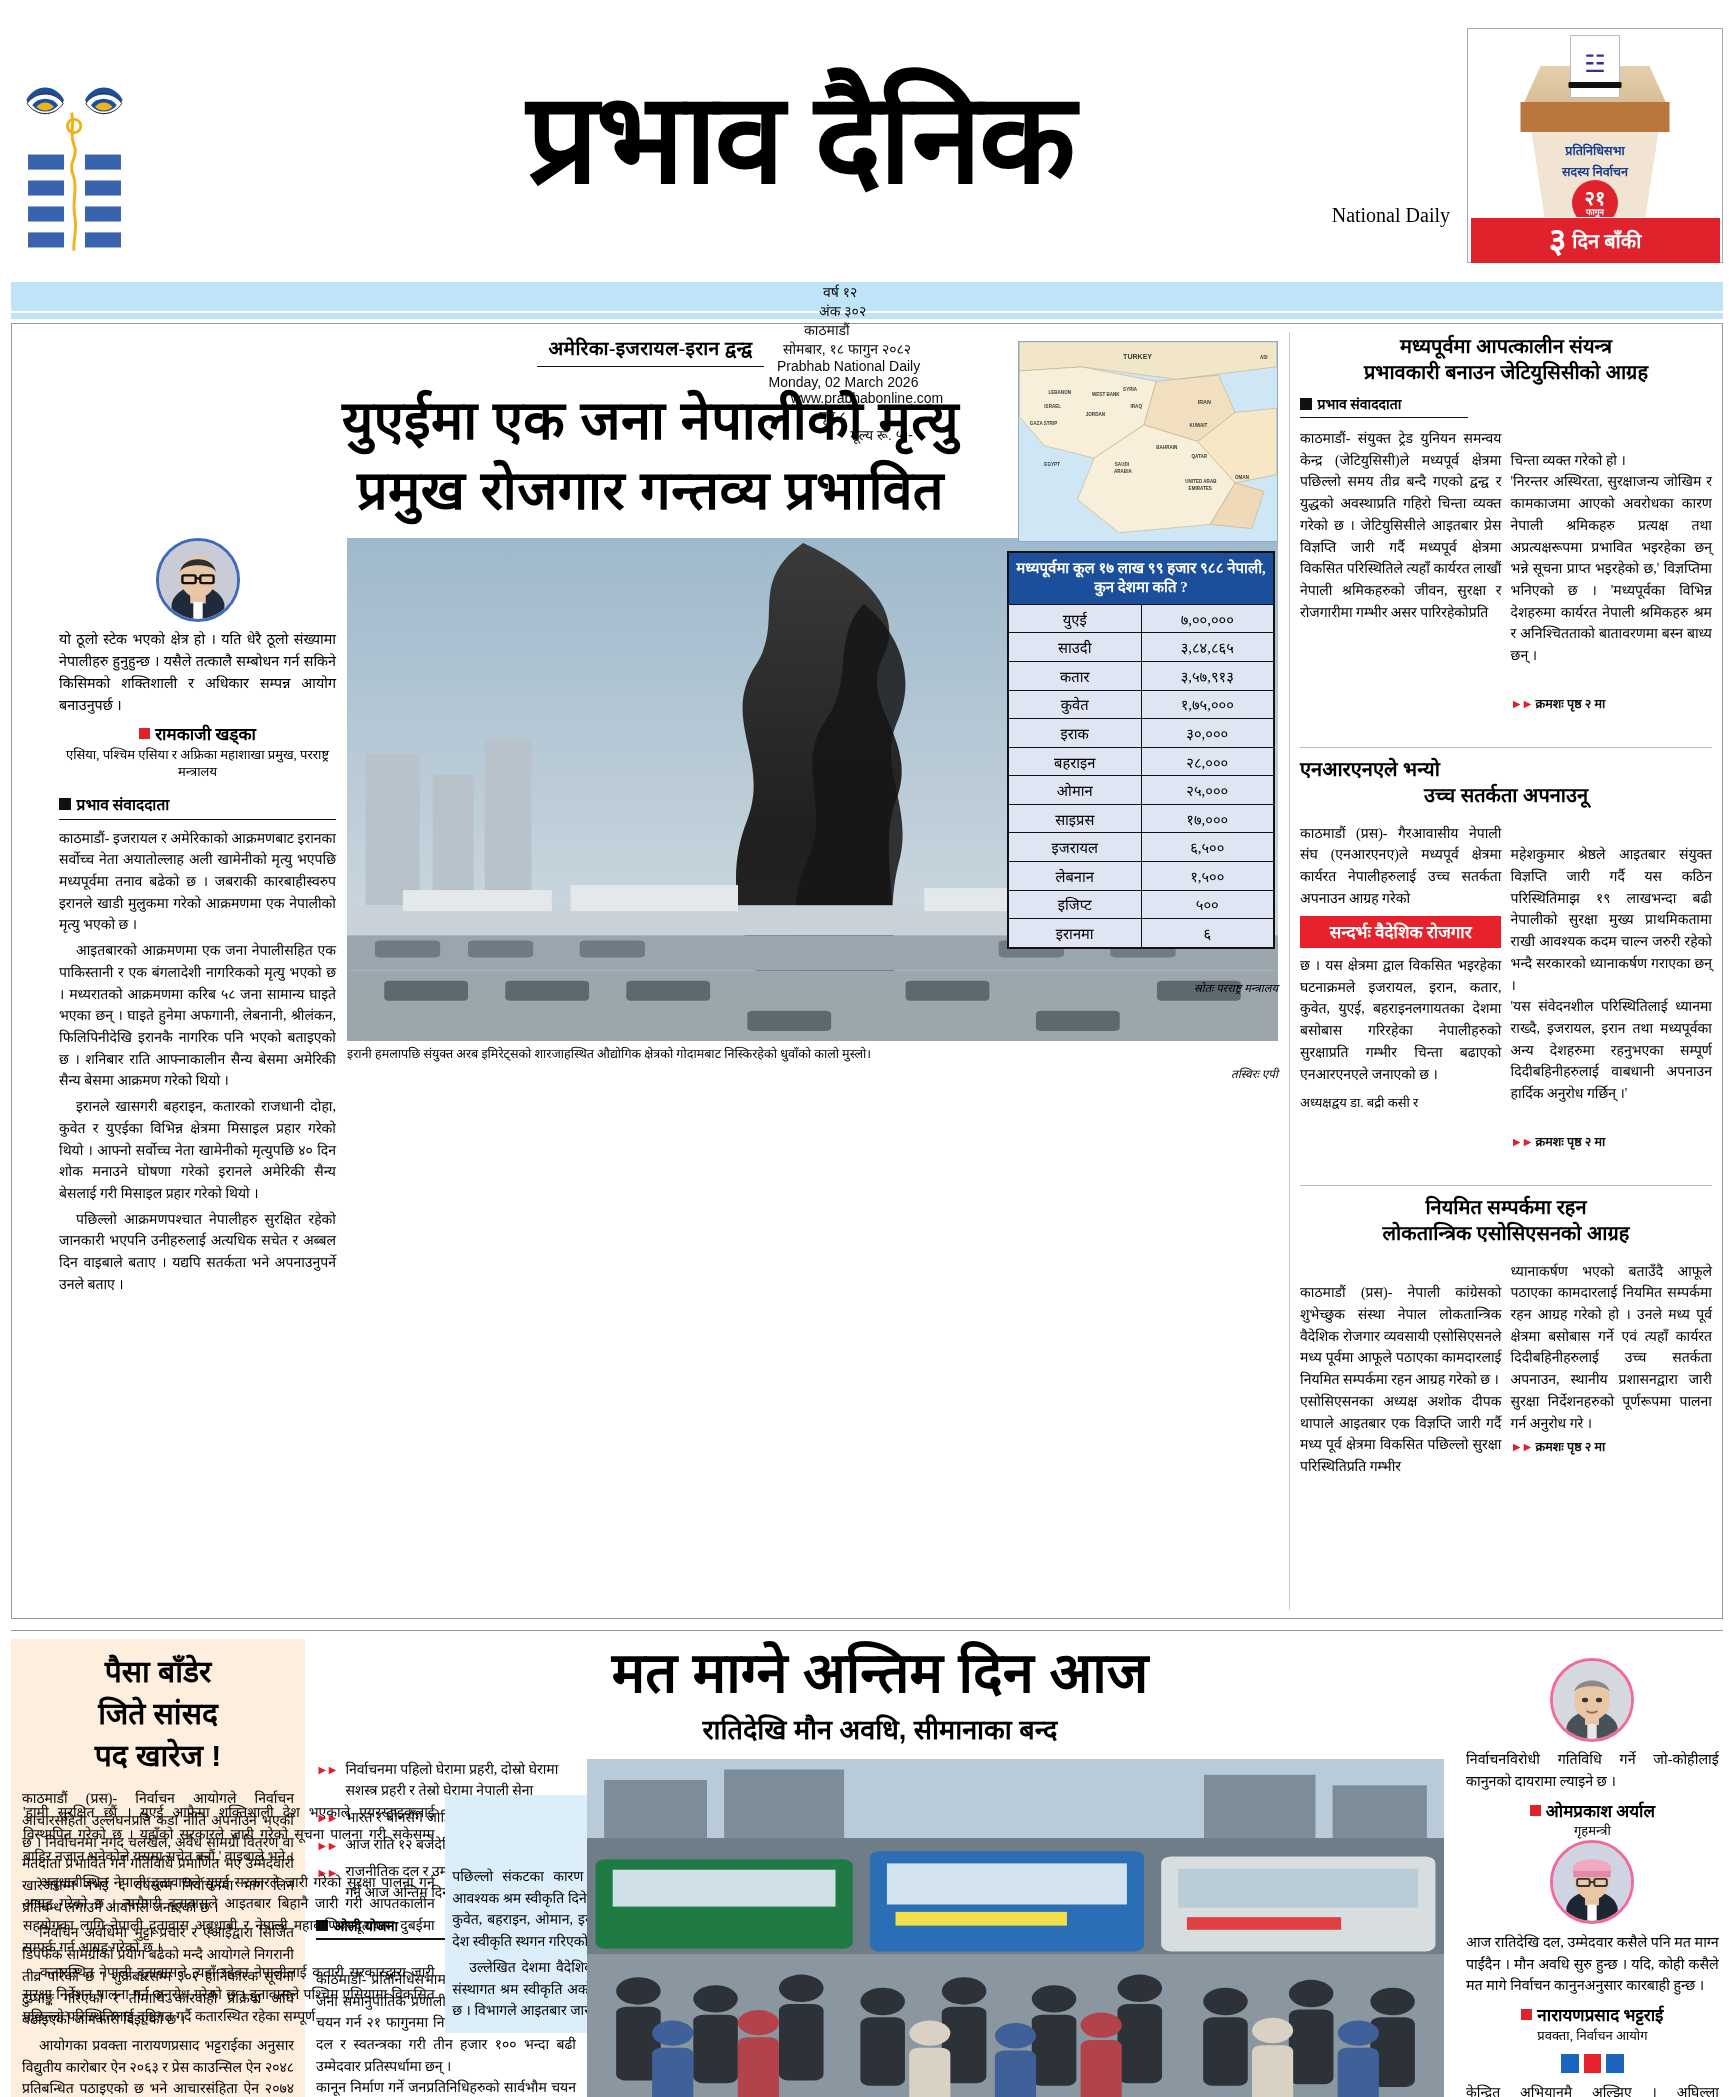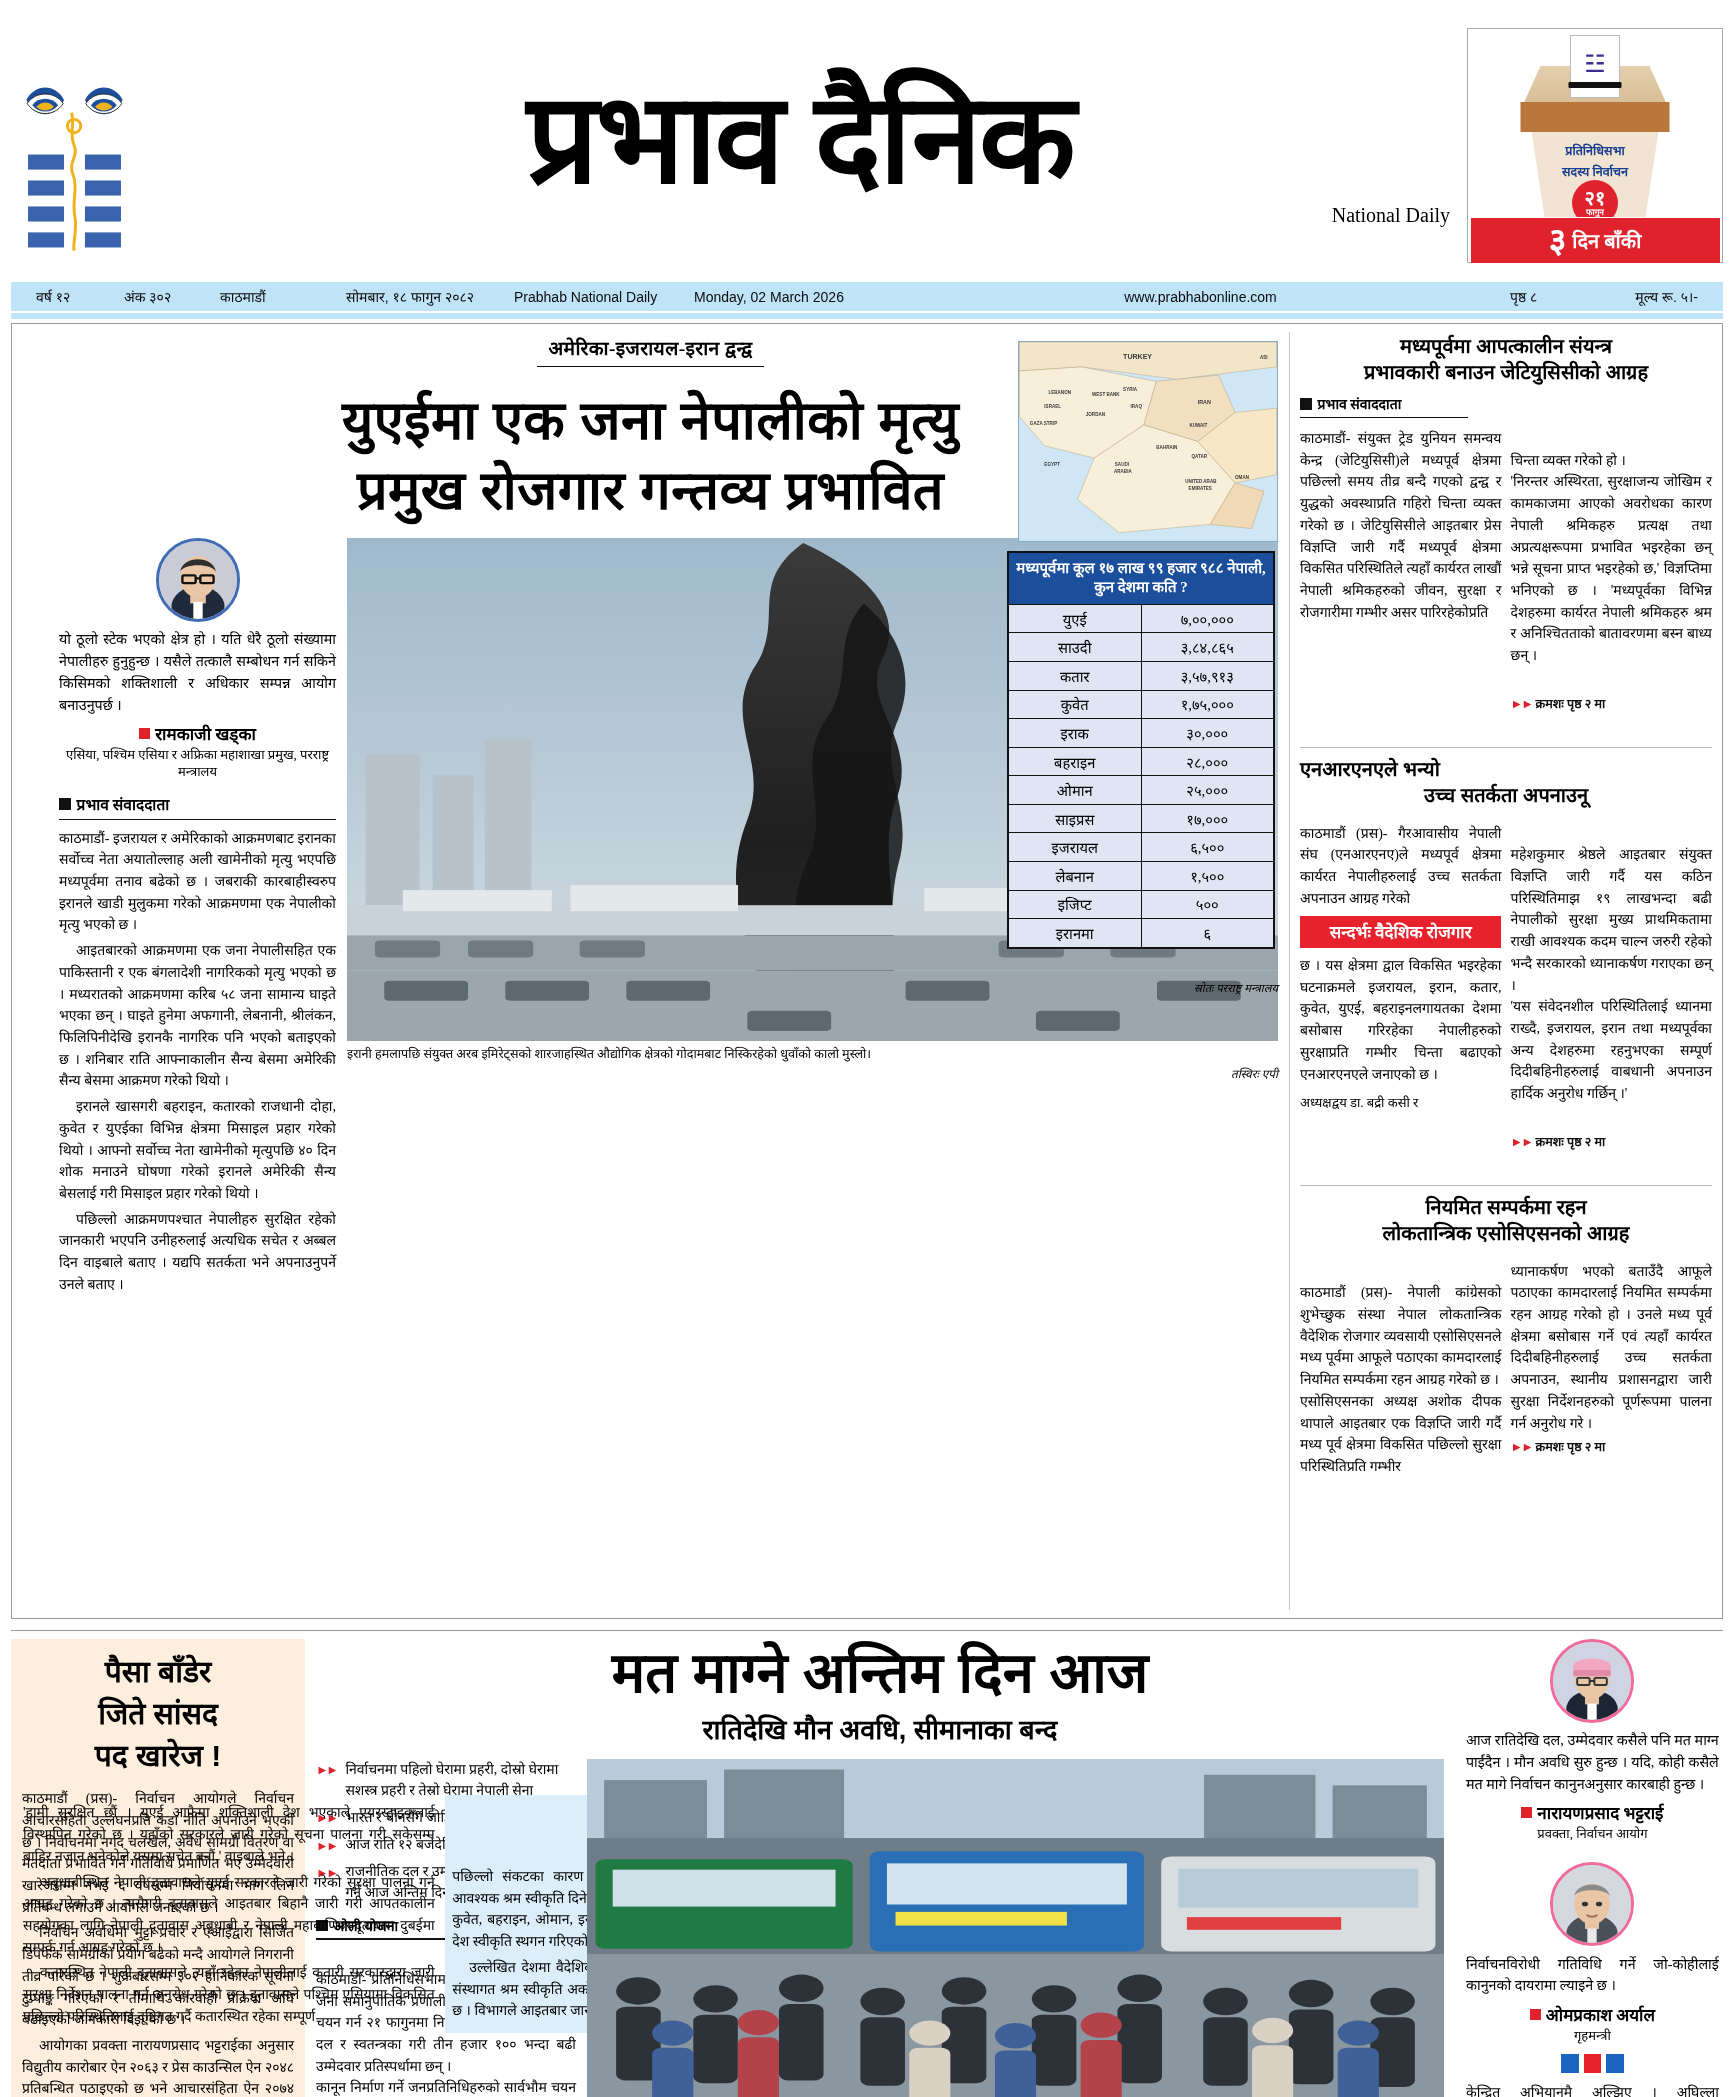--- a/index.html
+++ b/index.html
@@ -56,21 +56,21 @@
   .bal-circle .mon { font-size:8.4px; font-weight:700; margin-top:0.8px; }
   .countdown { margin-top:1.7px; background:#e0222c; color:#fff; height:45px; display:flex; align-items:center; justify-content:center; gap:5.9px; }
   .countdown .cd-num { font-size:34px; font-weight:700; line-height:1; }
   .countdown .cd-txt { font-size:20px; font-weight:700; }
 
   
   .infobar {
     background:#bfe4f8; height:29px; display:flex; align-items:center;
     font-family:"Liberation Sans","DejaVu Sans",sans-serif;
     font-size:14px; color:#0b0b0b;
-    padding:0 25px; gap:0; margin-bottom:1.7px;
+    padding:0 25px; gap:0; margin-bottom:1.7px;flex-direction:column;
   }
   .infobar span { white-space:nowrap; }
   .ib-1{width:88px;} .ib-2{width:96px;} .ib-3{width:126px;} .ib-4{width:168px;}
   .ib-5{width:180px;} .ib-6{width:197px;} .ib-7{flex:1; text-align:center;} .ib-8{width:96px;} .ib-9{width:92px; text-align:right;}
   .infobar-strip { background:#bfe4f8; height:5.9px; }
 
   
   .top-section { border:0.8px solid #9a9a9a; margin-top:4.2px; display:flex; height:1296px; }
   .top-left { flex:1; padding:10px 11px 4.2px 11px; position:relative; }
   .vrule { width:0; border-left:0.8px solid #c9c9c9; margin:7.6px 0; }
@@ -652,20 +652,42 @@
             </svg>
           </div>
 
         </div>
       </div>
 
     </div>
 
     <div class="bs-right">
 
+      <div style="margin-top:19.3px">
+        <div class="portrait pink">
+          <svg class="face" viewBox="0 0 100 100">
+            <rect width="100" height="100" fill="#d6d8df"></rect>
+            <ellipse cx="50" cy="88" rx="33" ry="24" fill="#4a5058"></ellipse>
+            <rect x="41" y="66" width="18" height="16" fill="#e6c3a4"></rect>
+            <ellipse cx="50" cy="50" rx="23" ry="26" fill="#e8c6a6"></ellipse>
+            <path d="M27 40 C31 20, 69 20, 73 40 C68 30, 32 30, 27 40Z" fill="#8a8a8a"></path>
+            <ellipse cx="41" cy="50" rx="4" ry="3" fill="#333"></ellipse>
+            <ellipse cx="59" cy="50" rx="4" ry="3" fill="#333"></ellipse>
+            <path d="M43 64 Q50 69 57 64" stroke="#9c6a52" stroke-width="2.5" fill="none"></path>
+            <rect x="44" y="81" width="12" height="19" fill="#e8e8e8"></rect>
+          </svg>
+        </div>
+        <div class="quote-txt">निर्वाचनविरोधी गतिविधि गर्ने जो-कोहीलाई कानुनको दायरामा ल्याइने छ ।</div>
+        <div class="quote-name">
+          <span class="redsq"></span>
+          <span>ओमप्रकाश अर्याल</span>
+        </div>
+        <div class="quote-role">गृहमन्त्री</div>
+      </div>
+
       <div>
         <div class="portrait pink">
           <svg class="face" viewBox="0 0 100 100">
             <rect width="100" height="100" fill="#cfd3e2"></rect>
             <ellipse cx="50" cy="86" rx="33" ry="24" fill="#1e2533"></ellipse>
             <rect x="41" y="64" width="18" height="16" fill="#e6c3a4"></rect>
             <ellipse cx="50" cy="48" rx="22" ry="25" fill="#e8c6a6"></ellipse>
             <path d="M26 36 C30 18, 70 18, 74 36 L74 44 L26 44 Z" fill="#e38aa8"></path>
             <path d="M26 36 L74 36 L74 30 C70 18, 30 18, 26 30 Z" fill="#f0a7c0"></path>
             <rect x="31" y="46" width="16" height="9" rx="2" fill="none" stroke="#333" stroke-width="2.5"></rect>
@@ -675,42 +697,20 @@
           </svg>
         </div>
         <div class="quote-txt">आज रातिदेखि दल, उम्मेदवार कसैले पनि मत माग्न पाईंदैन । मौन अवधि सुरु हुन्छ । यदि, कोही कसैले मत मागे निर्वाचन कानुनअनुसार कारबाही हुन्छ ।</div>
         <div class="quote-name">
           <span class="redsq"></span>
           <span>नारायणप्रसाद भट्टराई</span>
         </div>
         <div class="quote-role">प्रवक्ता, निर्वाचन आयोग</div>
       </div>
 
-      <div style="margin-top:19.3px">
-        <div class="portrait pink">
-          <svg class="face" viewBox="0 0 100 100">
-            <rect width="100" height="100" fill="#d6d8df"></rect>
-            <ellipse cx="50" cy="88" rx="33" ry="24" fill="#4a5058"></ellipse>
-            <rect x="41" y="66" width="18" height="16" fill="#e6c3a4"></rect>
-            <ellipse cx="50" cy="50" rx="23" ry="26" fill="#e8c6a6"></ellipse>
-            <path d="M27 40 C31 20, 69 20, 73 40 C68 30, 32 30, 27 40Z" fill="#8a8a8a"></path>
-            <ellipse cx="41" cy="50" rx="4" ry="3" fill="#333"></ellipse>
-            <ellipse cx="59" cy="50" rx="4" ry="3" fill="#333"></ellipse>
-            <path d="M43 64 Q50 69 57 64" stroke="#9c6a52" stroke-width="2.5" fill="none"></path>
-            <rect x="44" y="81" width="12" height="19" fill="#e8e8e8"></rect>
-          </svg>
-        </div>
-        <div class="quote-txt">निर्वाचनविरोधी गतिविधि गर्ने जो-कोहीलाई कानुनको दायरामा ल्याइने छ ।</div>
-        <div class="quote-name">
-          <span class="redsq"></span>
-          <span>ओमप्रकाश अर्याल</span>
-        </div>
-        <div class="quote-role">गृहमन्त्री</div>
-      </div>
-
       <div class="flag3">
         <i class="b"></i>
         <i class="r"></i>
         <i class="b"></i>
       </div>
 
       <div class="bodytext">
         <p class="first">केन्द्रित अभियानमै अल्झिए । अघिल्ला निर्वाचनहरुमा पार्टी नेतृत्वले देशका ठूला सहरहरुमा गर्ने सभासँग गर्थे ।</p>
       </div>
 

